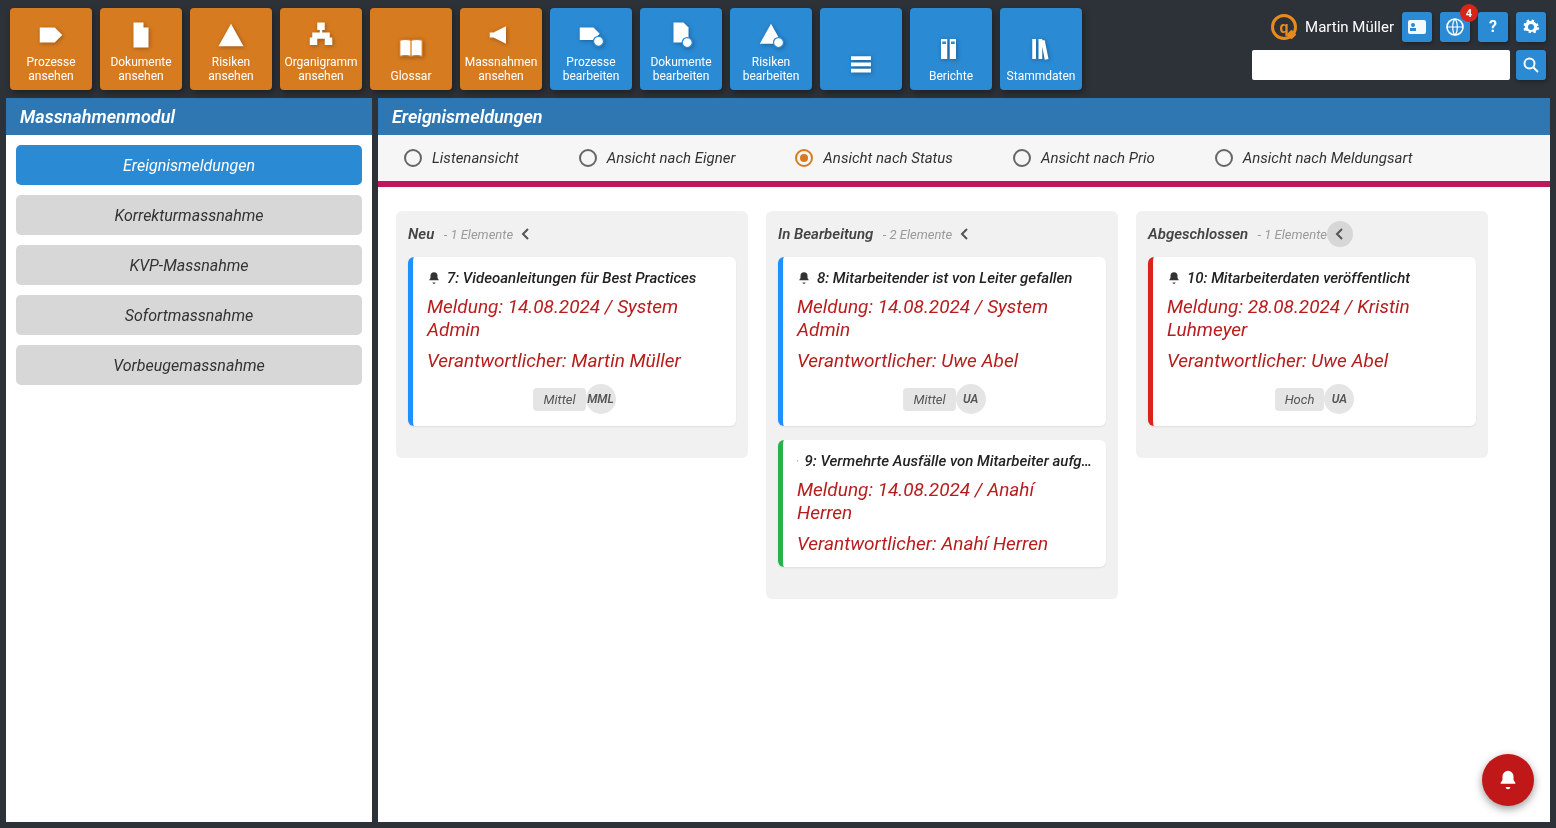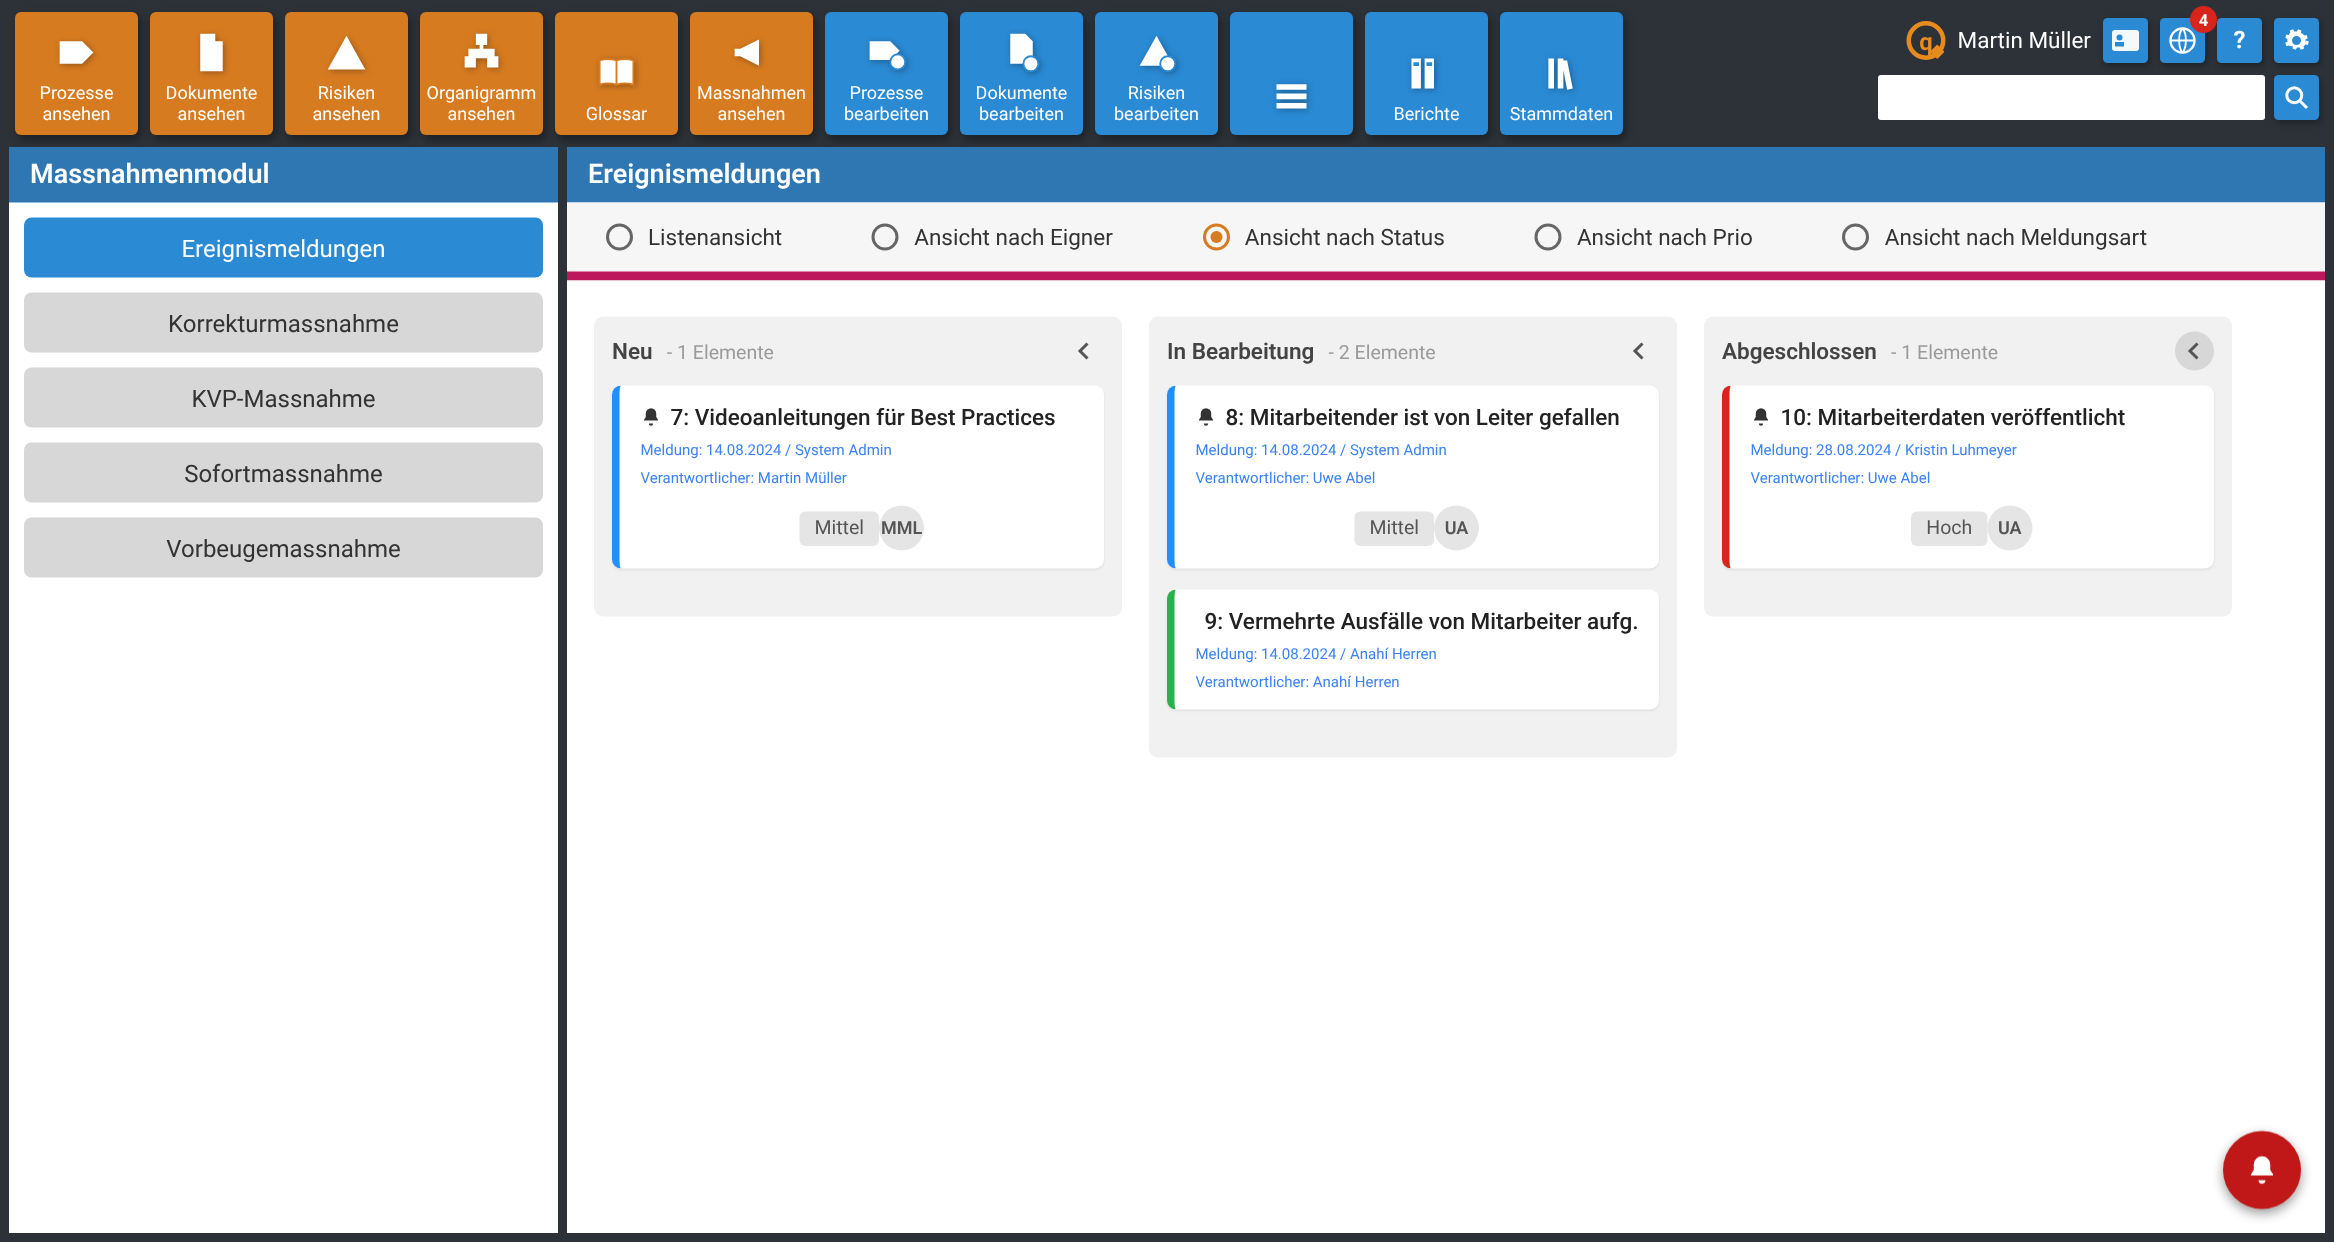--- a/index.html
+++ b/index.html
@@ -89,20 +89,21 @@
   }
   .search-row { display:flex; gap:6px; }
   .search-input {
     width: 258px; height:30px; border:none; border-radius:2px;
     padding:0 8px; font-size:14px; background:#fff;
   }
   
   .main {
     display:flex;
     height: calc(828px - 98px);
+    font-style: italic;
   }
   .sidebar {
     width: 378px;
     background:#fff;
     border: 6px solid #2d3238;
     border-top:none;
     display:flex; flex-direction:column;
   }
   .panel-header {
     background:#2f77b3;
@@ -153,21 +154,21 @@
     align-items:flex-start;
   }
   .column {
     background:#f1f1f1;
     border-radius:6px;
     width: 352px;
     padding: 10px 12px 18px 12px;
     display:flex; flex-direction:column;
   }
   .col-head {
-    display:flex; align-items:center; justify-content:space-between;
+    display:flex; align-items:center; justify-content:flex-start;
     margin-bottom:10px;
   }
   .col-title { font-weight:600; font-size:15px; color:#444; }
   .col-count { color:#9a9a9a; font-size:13px; margin-left:6px; font-weight:400;}
   .chev {
     width:26px;height:26px;border-radius:50%;
     display:flex;align-items:center;justify-content:center;
     color:#666; cursor:pointer;
   }
   .chev.dark { background:#d7d7d7; }
@@ -176,21 +177,21 @@
     padding:12px 14px 12px 14px;
     margin-bottom:14px;
     border-left:5px solid transparent;
     position:relative;
     box-shadow:0 1px 2px rgba(0,0,0,.08);
   }
   .card.blue  { border-left-color:#1e90ff; }
   .card.green { border-left-color:#2bb14c; }
   .card.red   { border-left-color:#d9241c; }
   .card-title { font-size:15px; color:#222; font-weight:500; display:flex; align-items:center; gap:6px; white-space:nowrap; overflow:hidden; text-overflow:ellipsis;}
-  .card-line  { font-size:10px; color:#3b82f6; margin-top:8px; }
+  .card-line  { font-size:19px; color:#b91c1c; margin-top:8px; }
   .card-foot  { display:flex; align-items:center; justify-content:center; margin-top:12px;}
   .pill {
     background:#e5e5e5; color:#555; font-size:13px;
     padding:4px 10px; border-radius:4px;
   }
   .avatar {
     width:30px;height:30px;border-radius:50%;
     background:#e5e5e5;color:#555;
     display:flex;align-items:center;justify-content:center;
     font-size:12px;font-weight:600;

